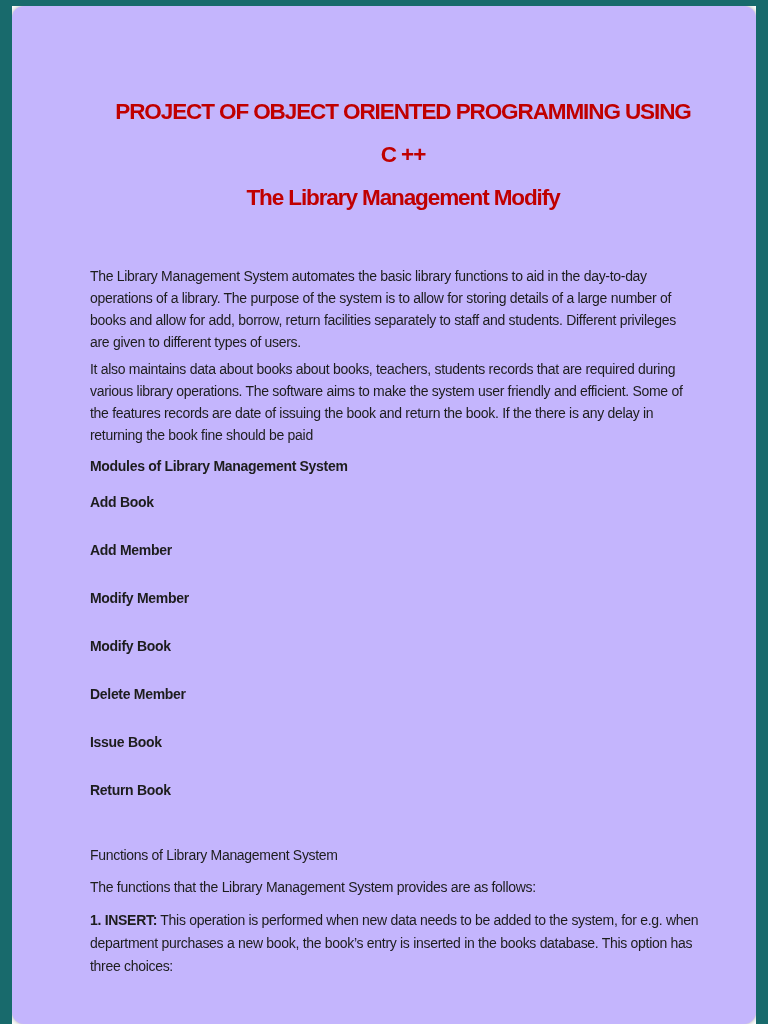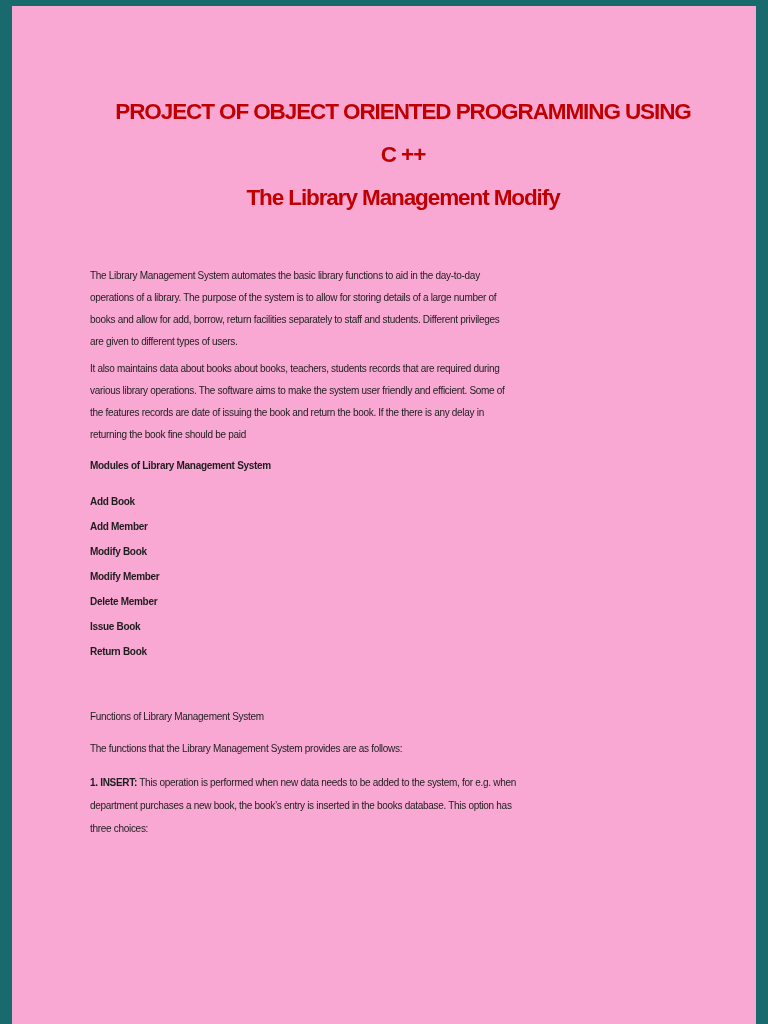--- a/index.html
+++ b/index.html
@@ -29,58 +29,59 @@
   }
   .frame-right {
     position: absolute; top: 0; right: 0;
     width: 12px; height: 1024px;
     background: var(--frame);
     z-index: 3;
   }
   .page {
     position: absolute;
     top: 6px; left: 12px; right: 12px; bottom: 0;
-    background: #f9a8d4;
+    background: #c4b5fd;
     box-shadow: 0 0 5px rgba(0,0,0,0.35);
     z-index: 1;
+    border-radius: 12px;
   }
   .content {
     padding-left: 78px;
     padding-right: 40px;
   }
   
   .title-block {
     margin-top: 84px;
     text-align: center;
   }
   .tline {
     line-height: 43px;
     font-size: 22.5px;
     font-weight: bold;
     letter-spacing: -1.1px;
     color: var(--accent);
     white-space: nowrap;
   }
   
   .line, .module {
-    font-size: 10px;
+    font-size: 14px;
     letter-spacing: -0.3px;
     line-height: 22px;
     color: var(--body-text);
     white-space: nowrap;
   }
   .para.p1 { margin-top: 46px; }
   .para.p2 { margin-top: 5px; }
   .modules-heading {
     margin-top: 9px;
     font-weight: bold;
   }
   .module {
     font-weight: bold;
-    margin-top: 3px;
+    margin-top: 26px;
   }
   .modules > .module:first-child { margin-top: 14px; }
   .functions-heading {
     margin-top: 43px;
     font-weight: normal;
   }
   .functions-intro { margin-top: 10px; }
   .para.insert { margin-top: 11px; }
   .para.insert .line { line-height: 23px; }
 </style>
@@ -112,22 +113,22 @@
         <div class="line">various library operations. The software aims to make the system user friendly and efficient. Some of</div>
         <div class="line">the features records are date of issuing the book and return the book. If the there is any delay in</div>
         <div class="line">returning the book fine should be paid</div>
       </div>
 
     <div class="line modules-heading">Modules of Library Management System</div>
 
     <div class="modules">
         <div class="module">Add Book</div>
         <div class="module">Add Member</div>
+        <div class="module">Modify Member</div>
         <div class="module">Modify Book</div>
-        <div class="module">Modify Member</div>
         <div class="module">Delete Member</div>
         <div class="module">Issue Book</div>
         <div class="module">Return Book</div>
       </div>
 
     <div class="line functions-heading">Functions of Library Management System</div>
 
     <div class="line functions-intro">The functions that the Library Management System provides are as follows:</div>
 
     <div class="para insert">

